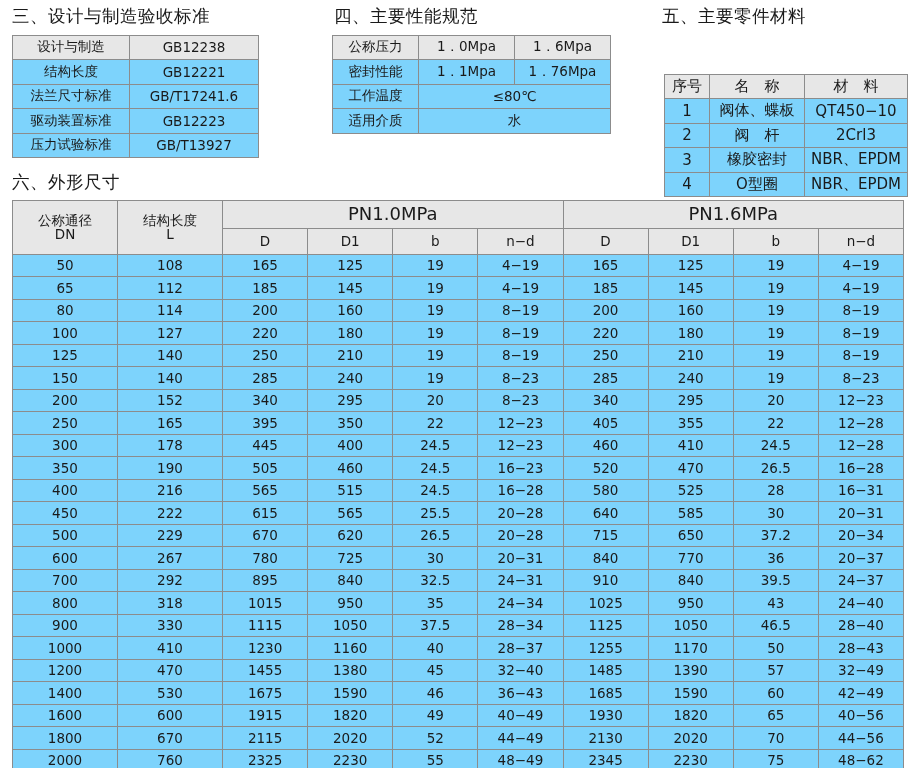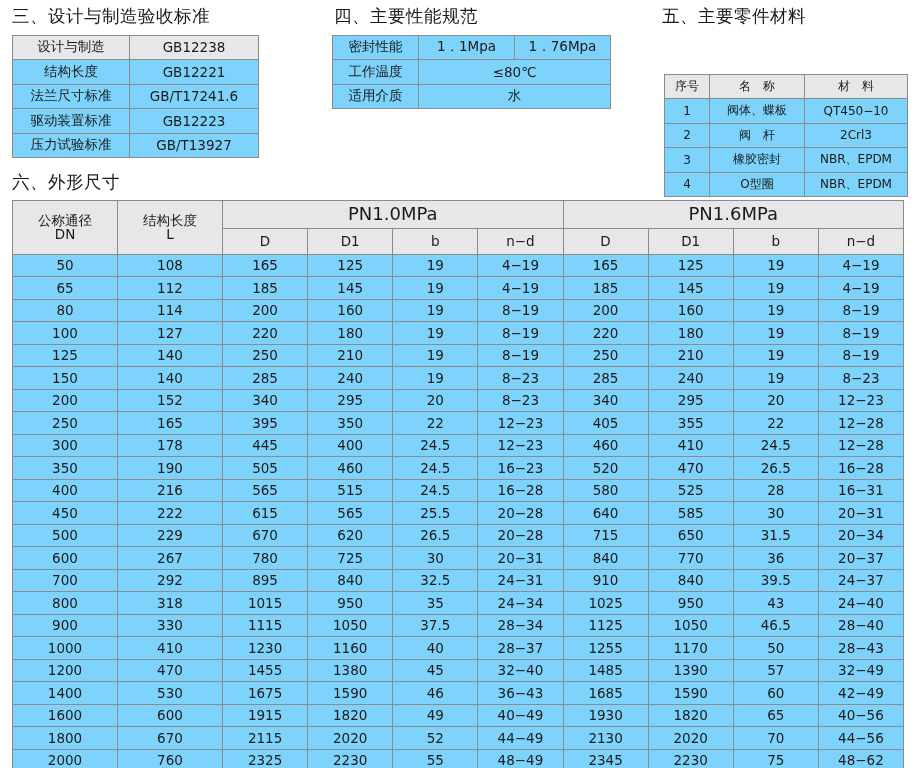--- a/index.html
+++ b/index.html
@@ -89,21 +89,21 @@
   }
   .t-perf td { height: 23.5px; }
   .t-perf .c-label { width: 85px; }
   .t-perf .c-v1 { width: 95px; }
   .t-perf .c-v2 { width: 95px; }
 
   
   .t-mat {
     margin-left: 14px;
     width: 240px;
-    font-size: 12px;
+    font-size: 15px;
     margin-top: 48px;
   }
   .t-mat td { height: 23.5px; }
   .t-mat .c-no   { width: 44px; }
   .t-mat .c-name { width: 94px; }
   .t-mat .c-matl { width: 102px; }
 
   
   .sec6 {
     position: absolute;
@@ -164,20 +164,25 @@
             <td class="c-value">GB/T13927</td>
           </tr>
         </tbody>
       </table>
     </div>
 
     <div class="block block-2">
       <div class="heading">四、主要性能规范</div>
       <table class="t-perf outer-frame">
         <tbody>
+          <tr>
+            <td class="c-label hdr">公称压力</td>
+            <td class="c-v1 hdr">1．0Mpa</td>
+            <td class="c-v2 hdr">1．6Mpa</td>
+          </tr>
           <tr>
             <td class="c-label">密封性能</td>
             <td class="c-v1">1．1Mpa</td>
             <td class="c-v2">1．76Mpa</td>
           </tr>
           <tr>
             <td class="c-label">工作温度</td>
             <td colspan="2">≤80℃</td>
           </tr>
           <tr>
@@ -397,21 +402,21 @@
           </tr>
           <tr>
             <td class="col-dn">500</td>
             <td class="col-l">229</td>
             <td class="col-d">670</td>
             <td class="col-d1">620</td>
             <td class="col-b">26.5</td>
             <td class="col-nd">20−28</td>
             <td class="col-d">715</td>
             <td class="col-d1">650</td>
-            <td class="col-b">31.5</td>
+            <td class="col-b">37.2</td>
             <td class="col-nd">20−34</td>
           </tr>
           <tr>
             <td class="col-dn">600</td>
             <td class="col-l">267</td>
             <td class="col-d">780</td>
             <td class="col-d1">725</td>
             <td class="col-b">30</td>
             <td class="col-nd">20−31</td>
             <td class="col-d">840</td>

